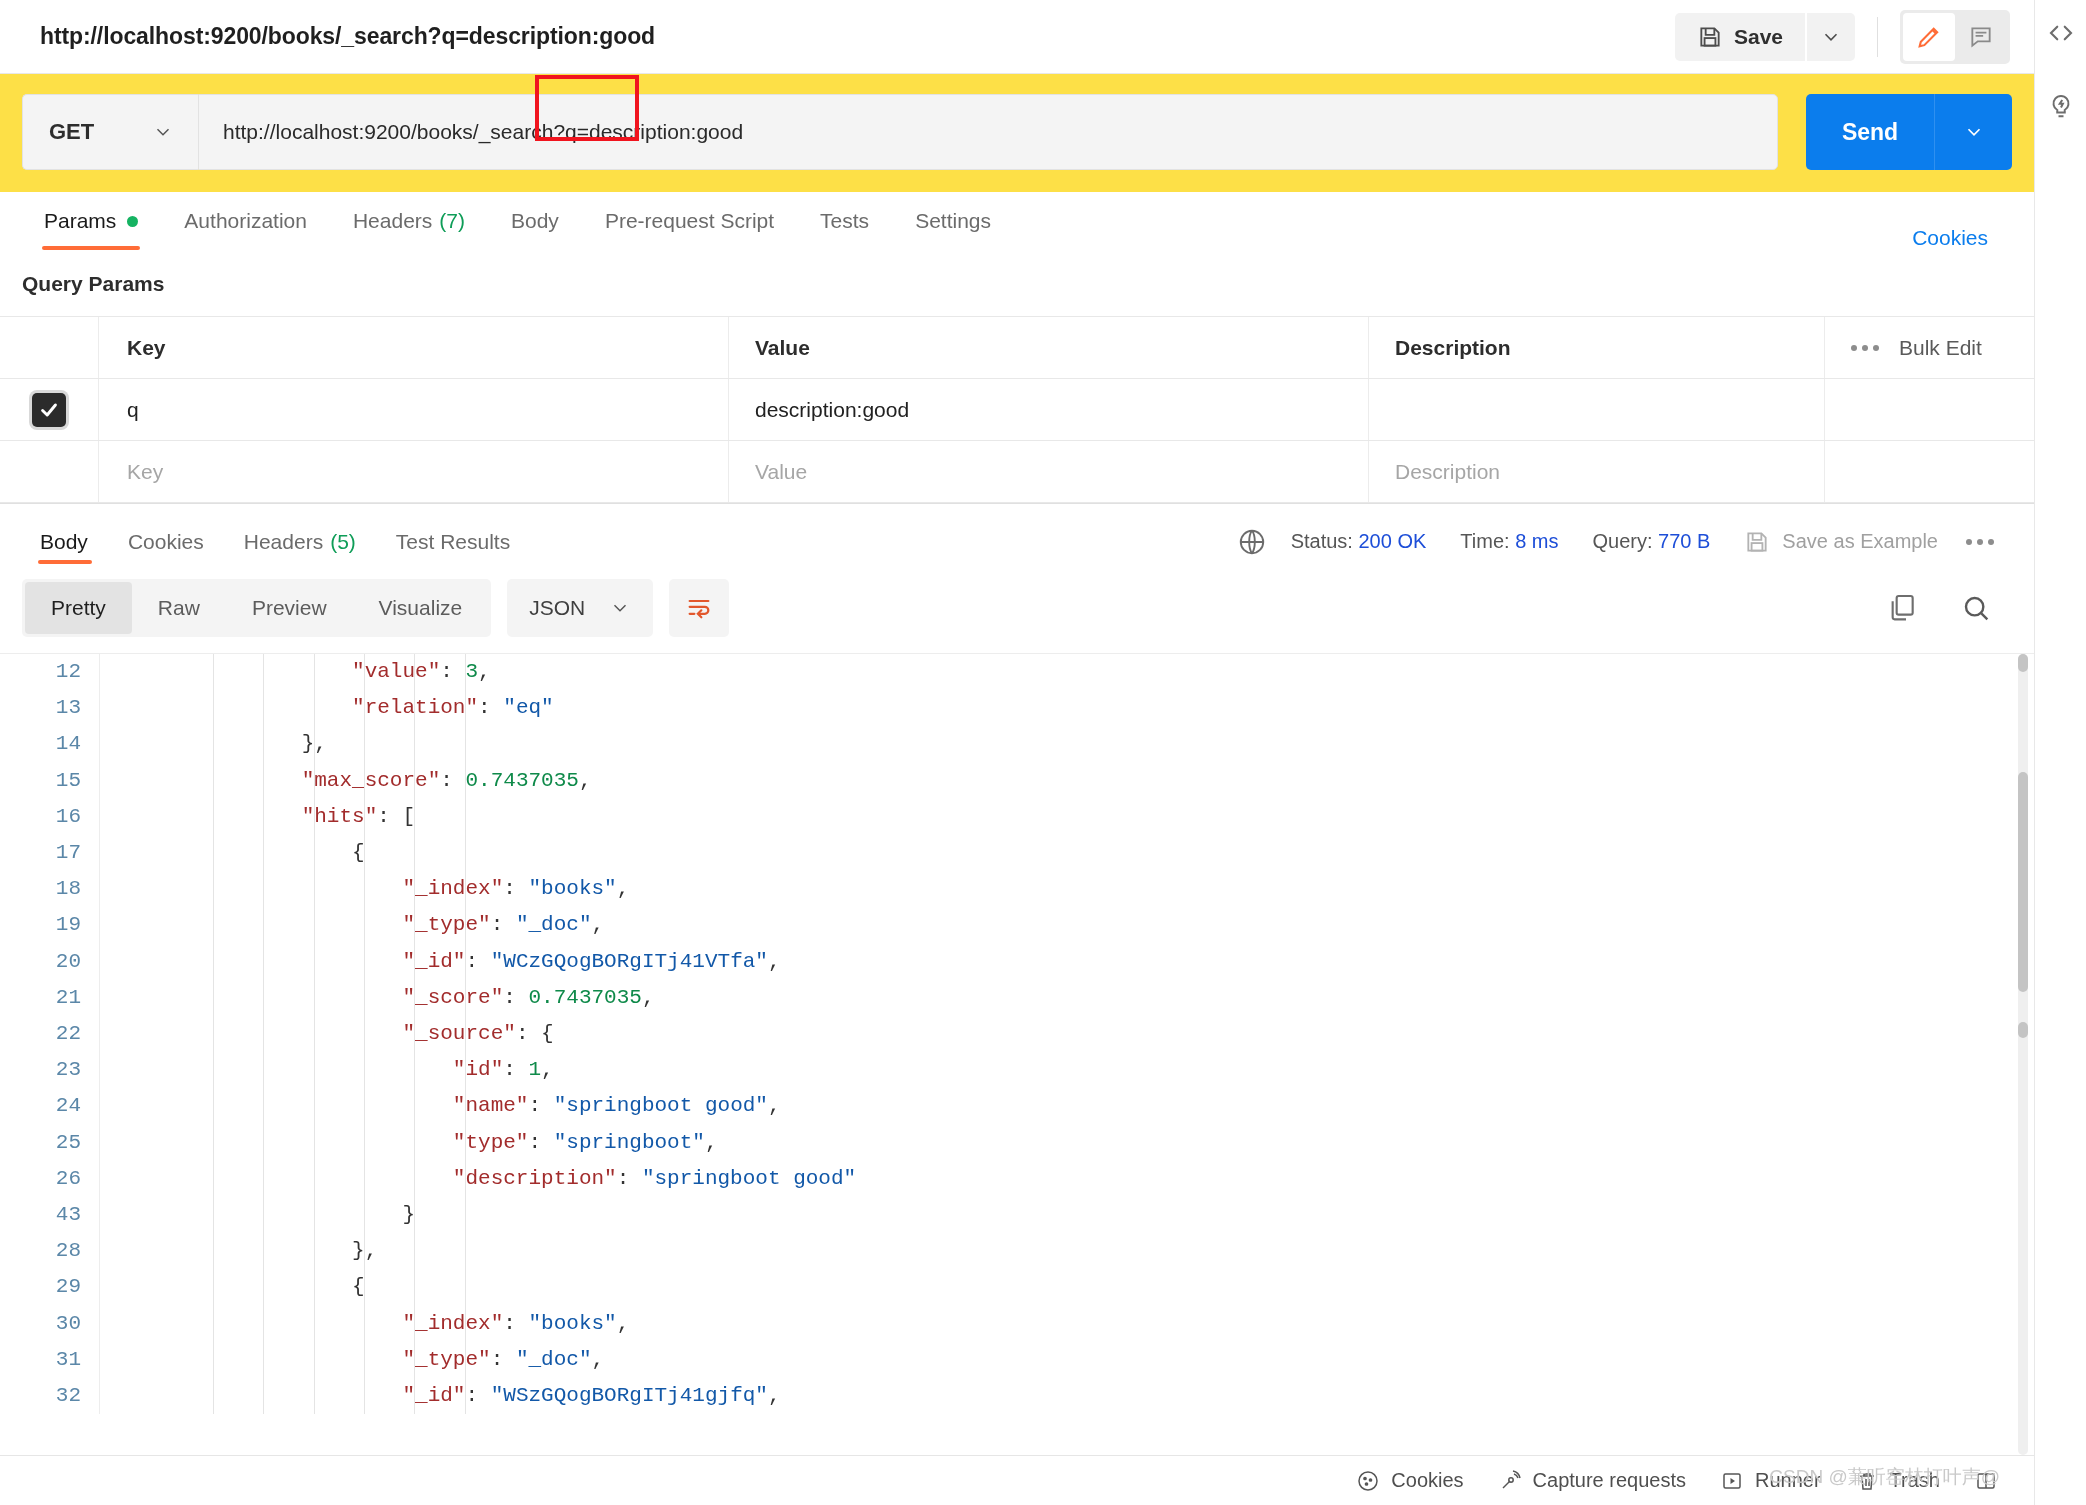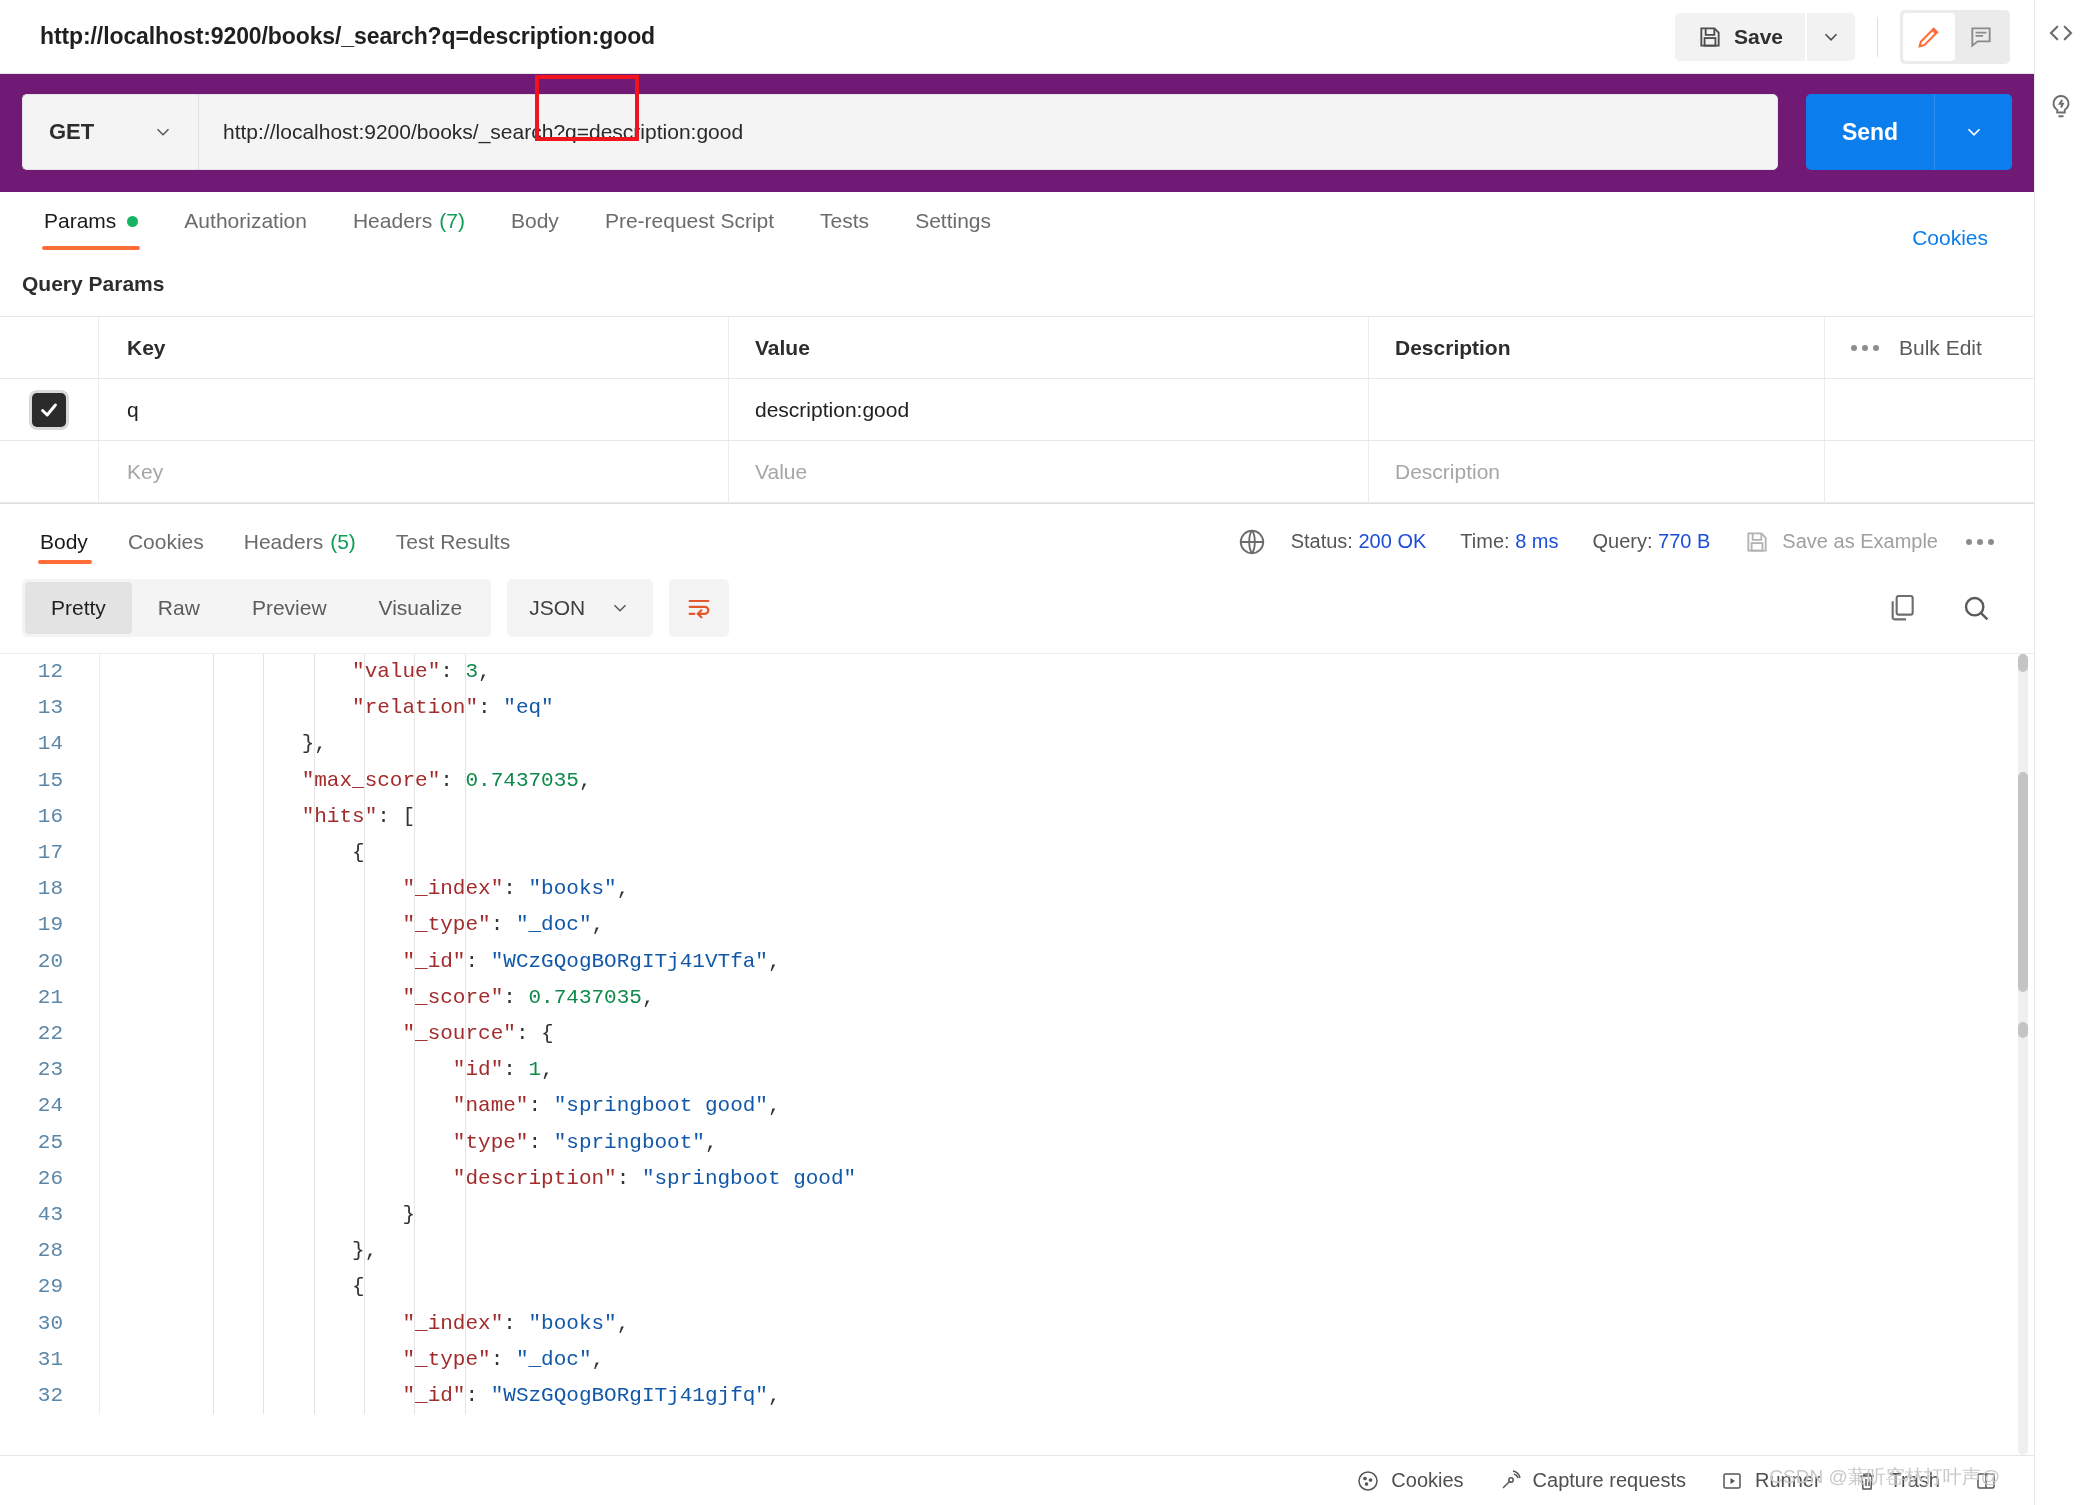--- a/index.html
+++ b/index.html
@@ -33,21 +33,21 @@
     background: #f2f2f2; border-radius: 0 5px 5px 0; width: 48px; height: 48px;
     display: flex; align-items: center; justify-content: center;
     margin-left: 2px; color: #4d4d4d;
   }
   .tb-sep { width: 1px; height: 40px; background: #e0e0e0; margin: 0 22px; }
   .icon-toggle { display: flex; background: #ebebeb; border-radius: 5px; padding: 3px; }
   .icon-toggle > div { width: 52px; height: 48px; display: flex; align-items: center; justify-content: center; border-radius: 4px; }
   .icon-toggle > div.active { background: #fff; }
 
   
-  .urlbar { display: flex; align-items: center; padding: 20px 22px 22px 22px; background: #701a75; }
+  .urlbar { display: flex; align-items: center; padding: 20px 22px 22px 22px; background: #fde047; }
   .method-box {
     width: 176px; height: 76px; background: #f4f4f4;
     border: 1px solid #e2e2e2; border-right: none; border-radius: 5px 0 0 5px;
     display: flex; align-items: center; justify-content: space-between;
     padding: 0 24px 0 26px; font-size: 22px; font-weight: bold; color: #2d2d2d;
   }
   .url-input {
     flex: 1; height: 76px; background: #f4f4f4; border: 1px solid #e2e2e2;
     border-radius: 0 5px 5px 0; display: flex; align-items: center;
     padding: 0 24px; font-size: 21px; color: #2a2a2a; position: relative;
@@ -133,21 +133,21 @@
   .jsonsel {
     display: flex; align-items: center; gap: 24px; background: #f4f4f4;
     border-radius: 5px; padding: 0 22px; height: 58px; font-size: 21px; color: #3f3f3f;
   }
   .wrapbtn { background: #f4f4f4; border-radius: 5px; width: 60px; height: 58px; display: flex; align-items: center; justify-content: center; }
   .fmt-right { margin-left: auto; display: flex; align-items: center; gap: 42px; padding-right: 20px; }
 
   
   .codewrap { position: relative; flex: 1; overflow: hidden; border-top: 1px solid #ededed; }
   .code { display: flex; font-family: "Liberation Mono", monospace; font-size: 21px; line-height: 36.2px; }
-  .gutter { width: 100px; text-align: right; padding-right: 36px; color: #5b87a8; user-select: none; border-right: 1px solid #ededed; }
+  .gutter { width: 100px; text-align: right; padding-right: 18px; color: #5b87a8; user-select: none; border-right: 1px solid #ededed; }
   .codelines { padding-left: 0; position: relative; flex: 1; }
   .cl { white-space: pre; }
   .k { color: #a22c2c; }
   .s { color: #1258a8; }
   .n { color: #0f8a4a; }
   .p { color: #333; }
   .guide { position: absolute; top: 0; bottom: 0; width: 1px; background: #e4e4e4; }
 
   
   .vsb { position: absolute; right: 6px; width: 10px; border-radius: 5px; background: #c4c4c4; }

